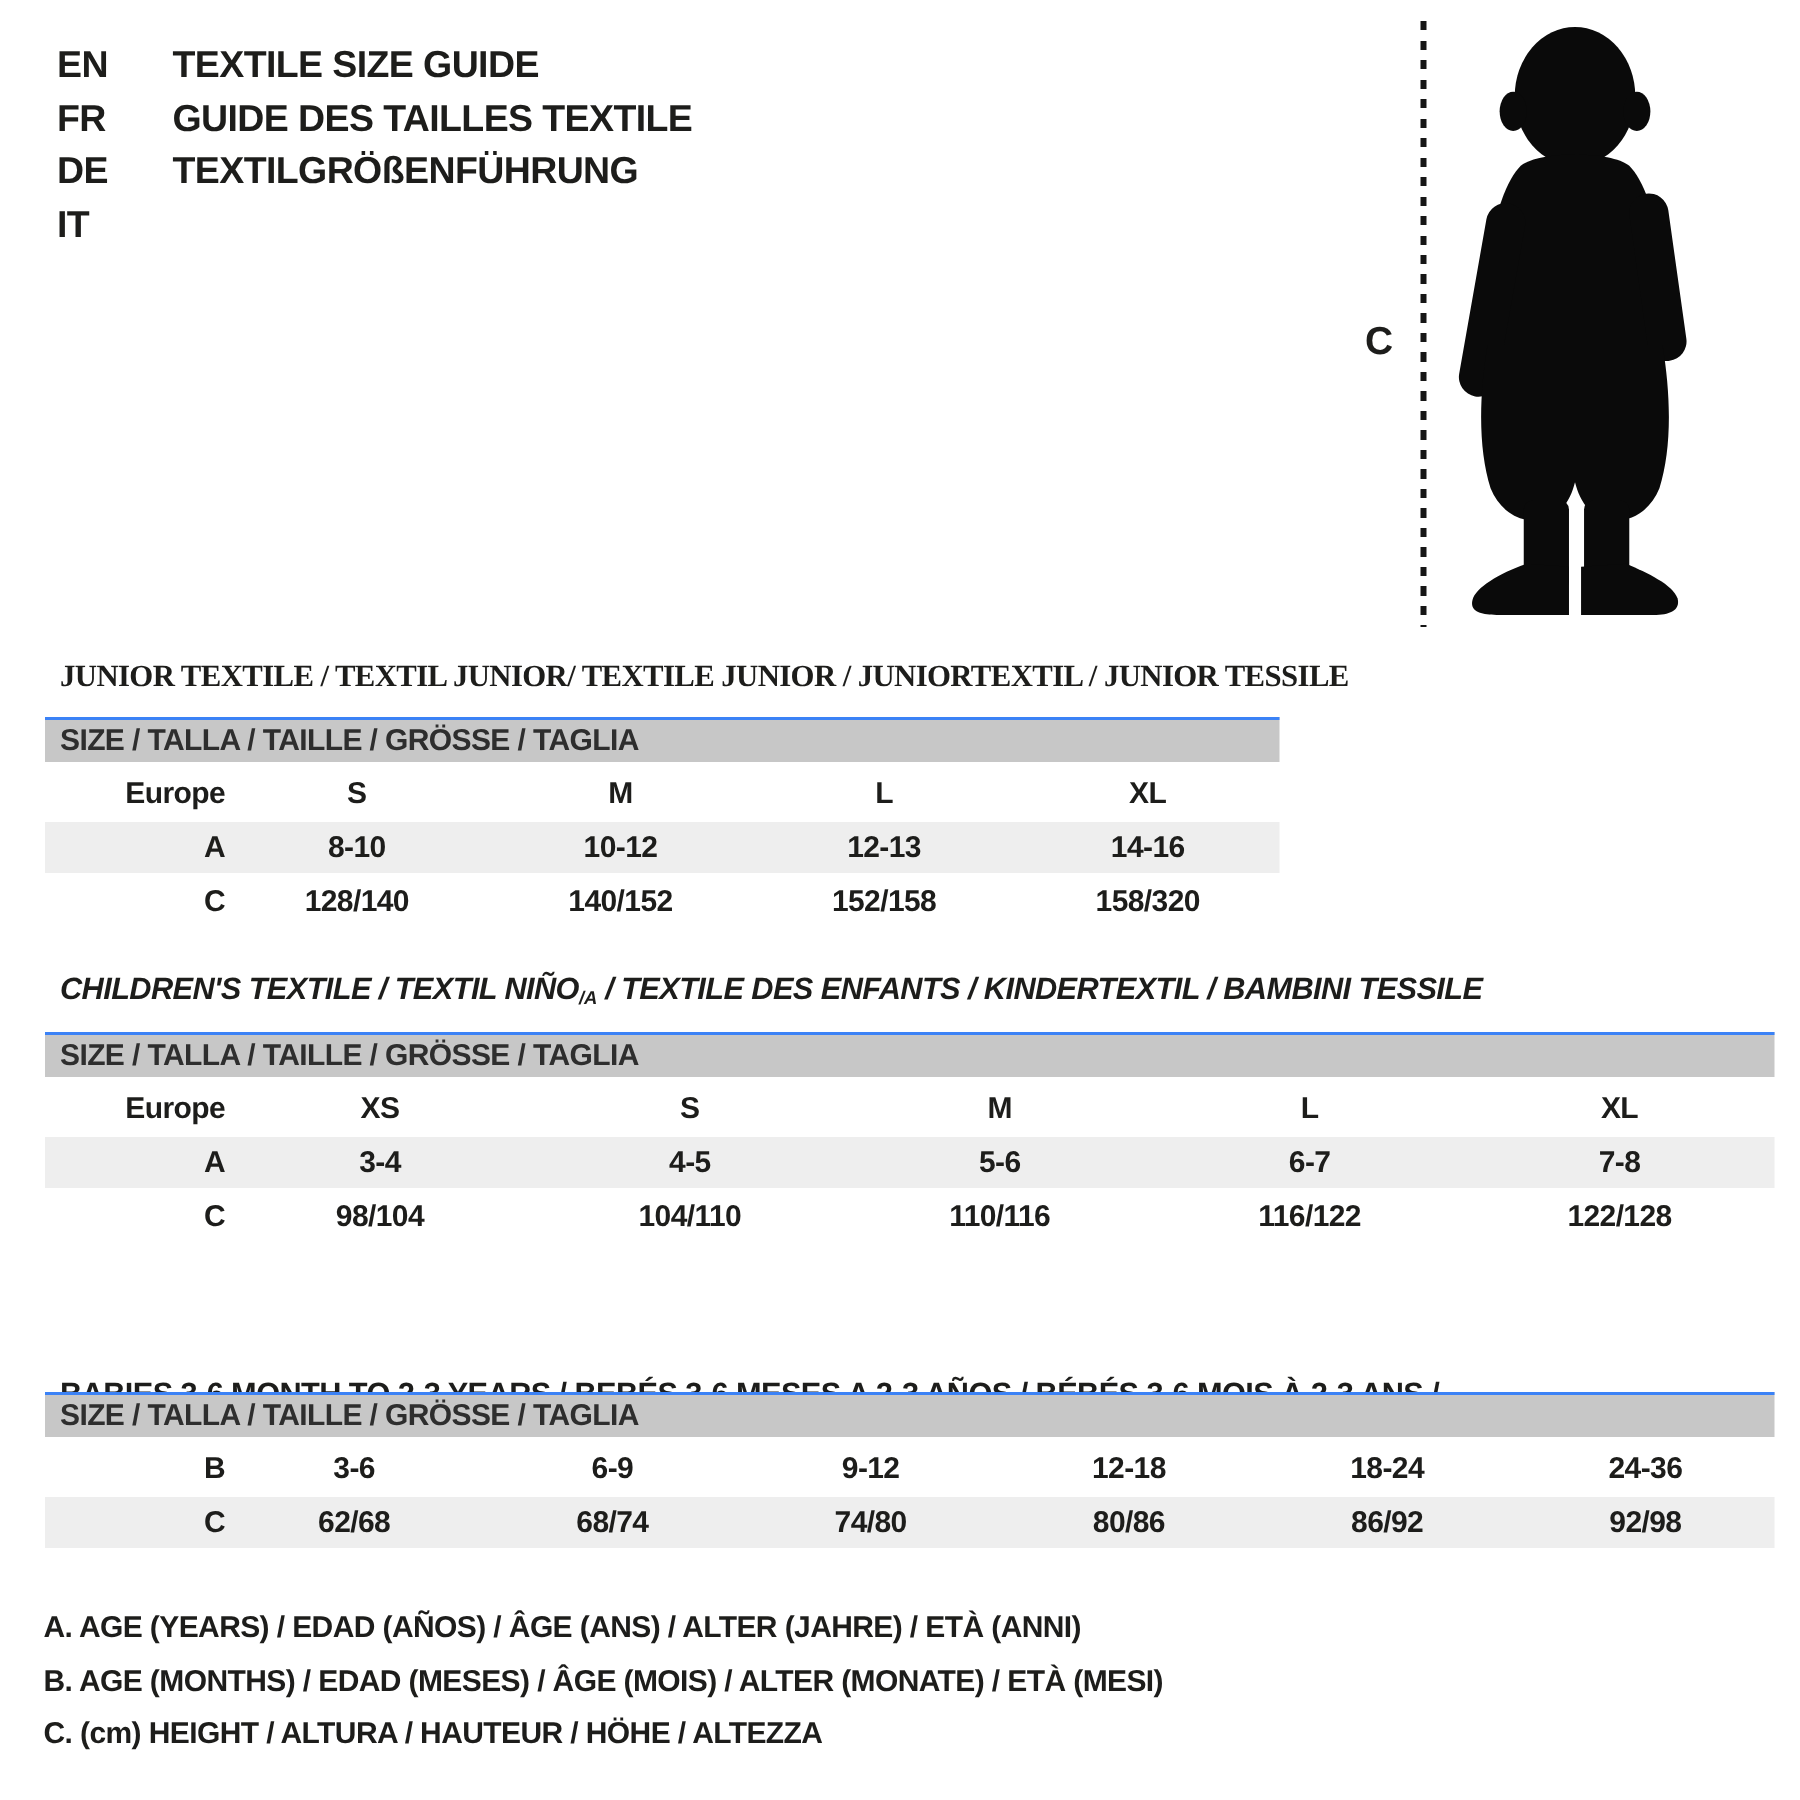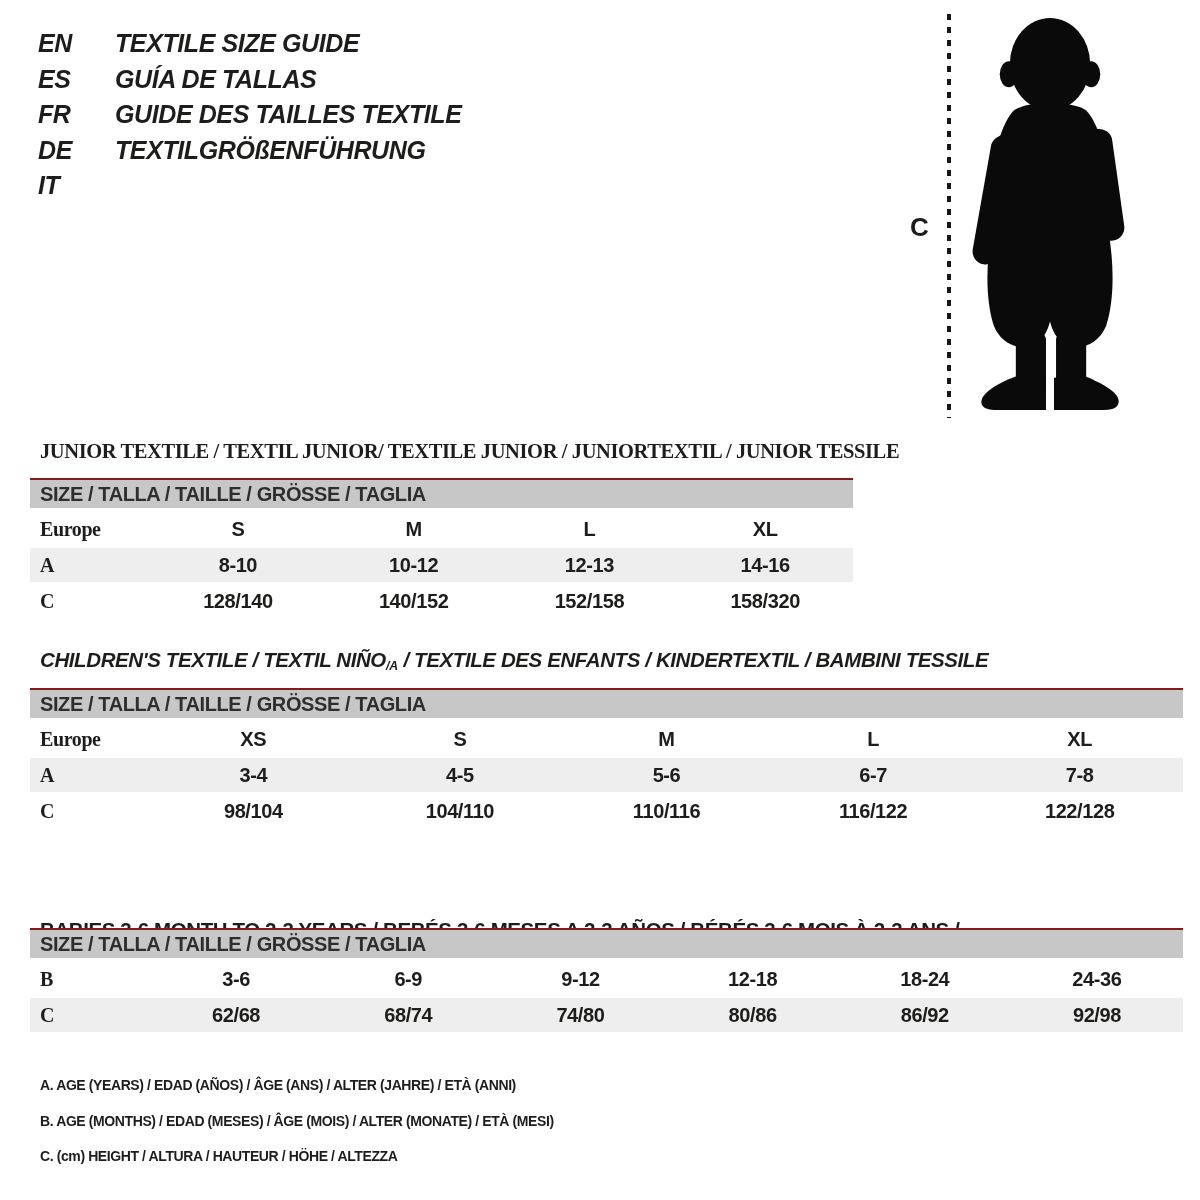--- a/index.html
+++ b/index.html
@@ -3,65 +3,61 @@
 <meta charset="utf-8">
 <style>
   html,body{margin:0;padding:0;background:#fff;}
   .page{
     position:relative;width:1200px;height:1200px;background:#ffffff;overflow:hidden;
     font-family:"Liberation Sans","DejaVu Sans",sans-serif;
     color:#1d1d1b;font-weight:700;font-stretch:condensed;letter-spacing:-0.4px;
   }
   
   .langs{position:absolute;left:38px;top:26px;}
-  .lang-row{display:flex;font-size:25px;line-height:35.5px;white-space:nowrap;font-style:italic;}
+  .lang-row{display:flex;font-size:25px;line-height:35.5px;white-space:nowrap;}
   .lang-code{width:77px;flex:0 0 77px;}
   
   .figure-line{
     position:absolute;left:947px;top:14px;width:4px;height:404px;
     background:repeating-linear-gradient(to bottom,#161616 0 6px,transparent 6px 13px);
   }
   .figure-c{position:absolute;left:910px;top:212px;font-size:26px;}
   .figure-svg{position:absolute;left:962px;top:14px;width:174px;height:402px;}
   
   .sec-title{position:absolute;left:40px;font-size:20.5px;white-space:pre;line-height:31px;}
   .title-junior{top:436px;font-family:Liberation Serif, serif;}
   .title-children{top:644px;font-style:italic;}
   .title-babies{top:852px;}
   .subcap{font-size:0.6em;vertical-align:-3px;letter-spacing:0;}
   
   .stable{position:absolute;left:30px;display:flex;flex-direction:column;}
   .t-junior{top:478px;width:823px;}
   .t-children{top:688px;width:1153px;}
   .t-babies{top:928px;width:1153px;}
   .size-bar{
-    height:30px;background:#c7c7c7;border-top:2px solid #7f1d1d;
+    height:30px;background:#c7c7c7;border-top:2px solid #3b82f6;
     display:flex;align-items:center;padding-left:10px;box-sizing:border-box;
     font-size:20px;color:#2e2e2e;margin-bottom:2px;
   }
   .trow{display:flex;align-items:center;height:34px;margin-top:2px;font-size:20px;}
   .trow.alt{background:#eeeeee;}
-  .tlabel{flex:0 0 110px;padding-left:10px;text-align:left;font-family:Liberation Serif, serif;}
+  .tlabel{flex:0 0 110px;padding-left:10px;text-align:right;}
   .tcell{flex:1 1 0;text-align:center;}
   
-  .legend{position:absolute;left:40px;top:1068px;font-size:14px;line-height:35.5px;white-space:nowrap;}
+  .legend{position:absolute;left:29px;top:1068px;font-size:20px;line-height:35.5px;white-space:nowrap;}
 </style>
 </head>
 <body>
 
 <div class="page">
 
   <div class="langs">
     <div class="lang-row">
       <span class="lang-code">EN</span>
       <span>TEXTILE SIZE GUIDE</span>
-    </div>
-    <div class="lang-row">
-      <span class="lang-code">ES</span>
-      <span>GUÍA DE TALLAS</span>
     </div>
     <div class="lang-row">
       <span class="lang-code">FR</span>
       <span>GUIDE DES TAILLES TEXTILE</span>
     </div>
     <div class="lang-row">
       <span class="lang-code">DE</span>
       <span>TEXTILGRÖßENFÜHRUNG</span>
     </div>
     <div class="lang-row">

